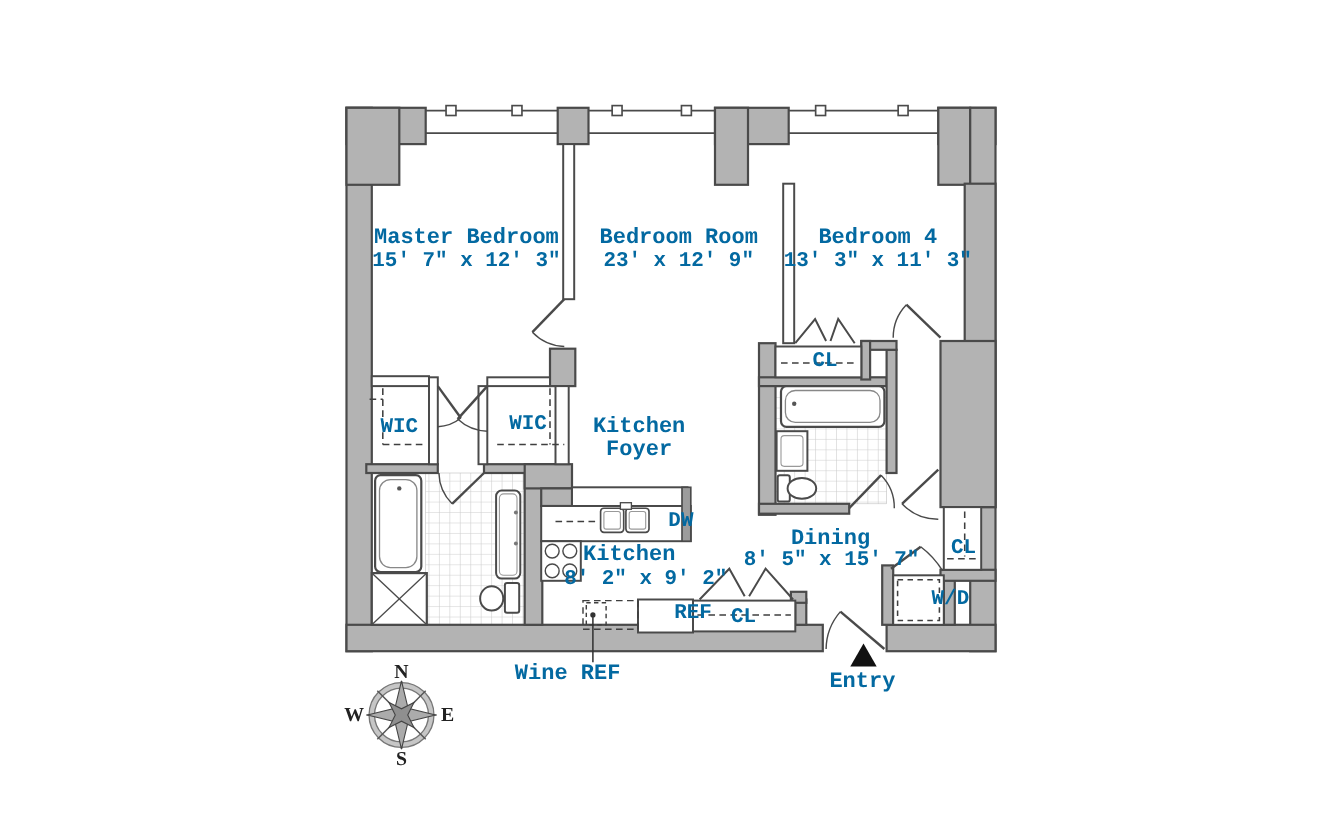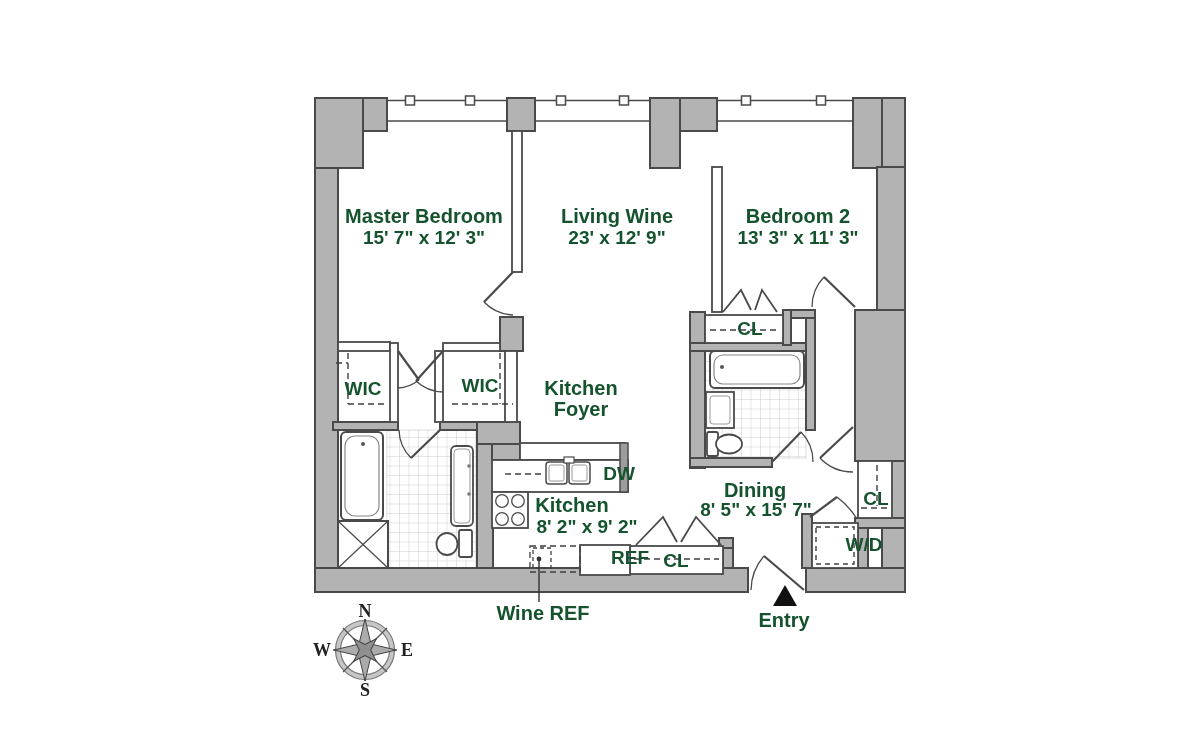--- a/index.html
+++ b/index.html
@@ -1,20 +1,20 @@
 <!DOCTYPE html>
 <html><head>
 <meta charset="utf-8">
 <style>
   html,body{margin:0;padding:0;background:#fff;}
   #canvas{position:relative;width:1200px;height:750px;background:#ffffff;overflow:hidden;
           font-family:"Liberation Sans",sans-serif;}
   #plan-svg{position:absolute;left:0;top:0;}
   .plan-label{position:absolute;transform:translate(-50%,-50%);white-space:nowrap;
-              font-weight:700;color:#14532d;font-size:19px;line-height:1.05;text-align:left;}
+              font-weight:700;color:#0369a1;font-size:19px;line-height:1.05;text-align:left;font-family:Liberation Mono, monospace;}
   .room-name{font-size:20px;}
   .compass-letter{position:absolute;transform:translate(-50%,-50%);
                   font-family:"Liberation Serif",serif;font-weight:700;font-size:18px;color:#222;}
 </style>
 </head>
 <body>
 
 <div id="canvas">
 
 <svg id="plan-svg" width="1200" height="750" viewBox="0 0 1200 750">
@@ -214,24 +214,24 @@
     <line x1="-32" y1="0" x2="32" y2="0" stroke="#555" stroke-width="1.3"></line>
     <line x1="0" y1="-31" x2="0" y2="31" stroke="#555" stroke-width="1.3"></line>
     <path d="M0,-31 L6,-6 L31,0 L6,6 L0,31 L-6,6 L-31,0 L-6,-6 Z" fill="#ababab" stroke="#444" stroke-width="1"></path>
     <path d="M0,-16 L4,-4 L16,0 L4,4 L0,16 L-4,4 L-16,0 L-4,-4 Z" transform="rotate(45)" fill="#8f8f8f" stroke="#444" stroke-width="1"></path>
   </g>
 </svg>
 
 <div class="plan-label room-name" style="left:424px;top:216px;">Master Bedroom</div>
 <div class="plan-label" style="left:424px;top:238px;">15' 7" x 12' 3"</div>
 
-<div class="plan-label room-name" style="left:617px;top:216px;">Living Wine</div>
+<div class="plan-label room-name" style="left:617px;top:216px;">Bedroom Room</div>
 <div class="plan-label" style="left:617px;top:238px;">23' x 12' 9"</div>
 
-<div class="plan-label room-name" style="left:798px;top:216px;">Bedroom 2</div>
+<div class="plan-label room-name" style="left:798px;top:216px;">Bedroom 4</div>
 <div class="plan-label" style="left:798px;top:238px;">13' 3" x 11' 3"</div>
 
 <div class="plan-label" style="left:363px;top:389px;">WIC</div>
 <div class="plan-label" style="left:480px;top:386px;">WIC</div>
 
 <div class="plan-label room-name" style="left:581px;top:388px;">Kitchen</div>
 <div class="plan-label room-name" style="left:581px;top:409px;">Foyer</div>
 
 <div class="plan-label" style="left:750px;top:329px;">CL</div>
 
@@ -242,21 +242,21 @@
 
 <div class="plan-label" style="left:630px;top:558px;">REF</div>
 <div class="plan-label" style="left:676px;top:561px;">CL</div>
 
 <div class="plan-label room-name" style="left:755px;top:490px;">Dining</div>
 <div class="plan-label" style="left:756px;top:510px;">8' 5" x 15' 7"</div>
 
 <div class="plan-label" style="left:876px;top:499px;">CL</div>
 <div class="plan-label" style="left:836px;top:545px;margin-left:28px;">W/D</div>
 
-<div class="plan-label room-name" style="left:543px;top:613px;">Wine REF</div>
+<div class="plan-label room-name" style="left:516px;top:613px;">Wine REF</div>
 <div class="plan-label room-name" style="left:784px;top:620px;">Entry</div>
 
 <div class="compass-letter" style="left:365px;top:611px;">N</div>
 <div class="compass-letter" style="left:322px;top:650px;">W</div>
 <div class="compass-letter" style="left:407px;top:650px;">E</div>
 <div class="compass-letter" style="left:365px;top:690px;">S</div>
 
 </div>
 
 </body></html>

